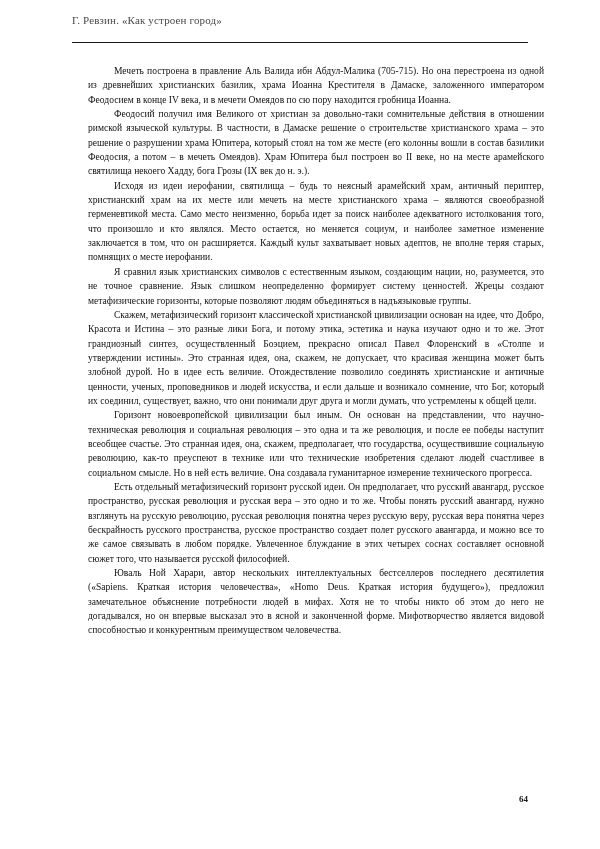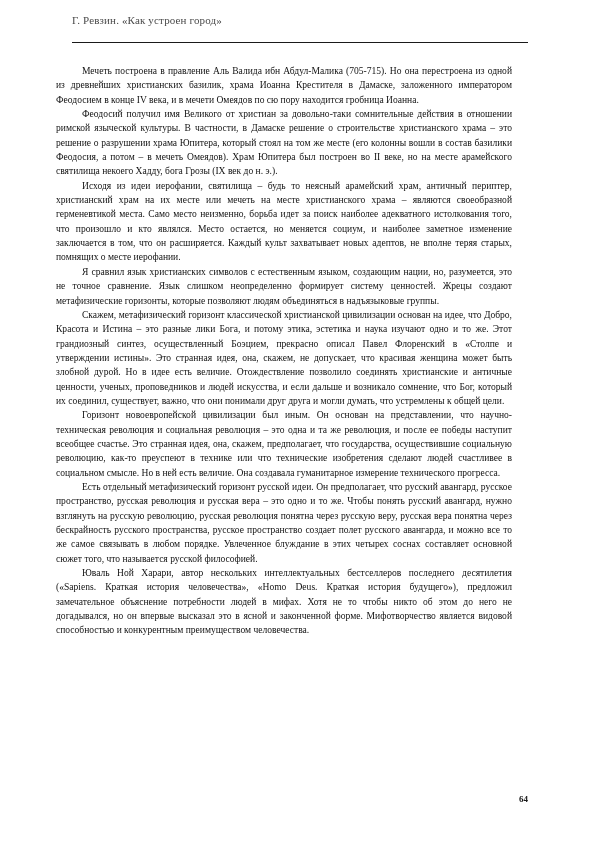--- a/index.html
+++ b/index.html
@@ -34,21 +34,21 @@
   .header-rule {
     position: absolute;
     left: 72px;
     top: 42px;
     width: 456px;
     height: 1px;
     background: #1a1a1a;
   }
   .body-text {
     position: absolute;
-    left: 56px;
+    left: 88px;
     top: 64px;
     width: 456px;
     font-size: 9.55px;
     line-height: 14.35px;
     text-align: justify;
     text-justify: inter-word;
     color: #121212;
     hyphens: manual;
   }
   .body-text p {

